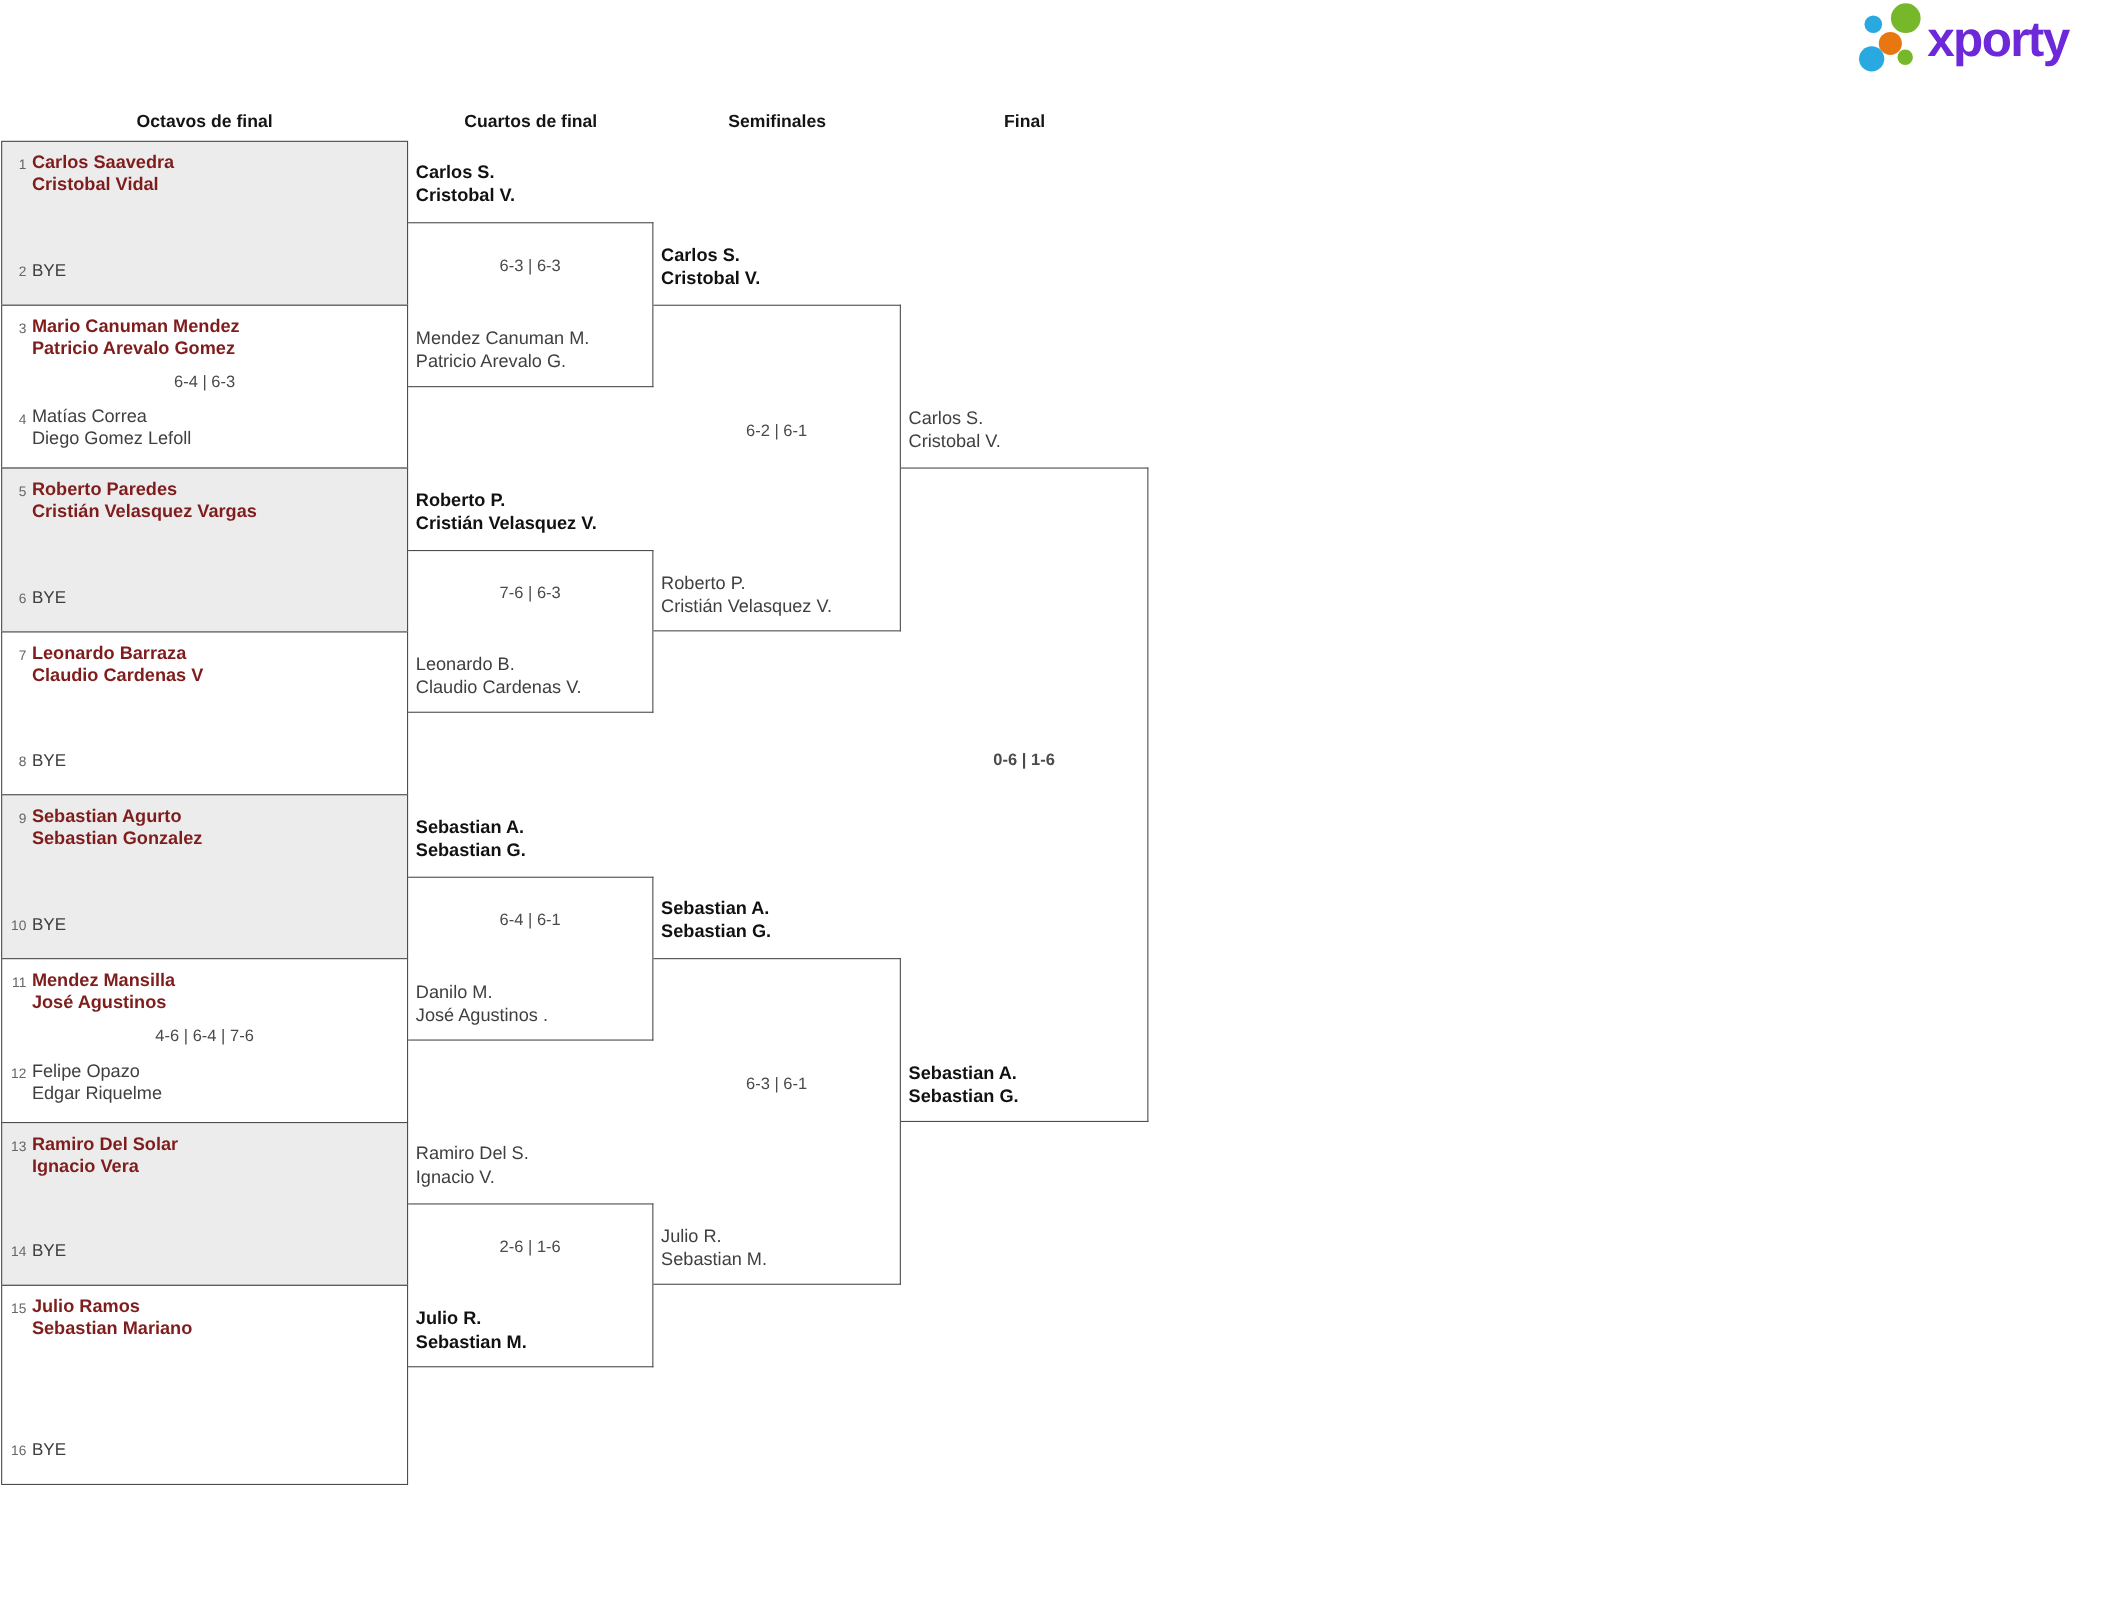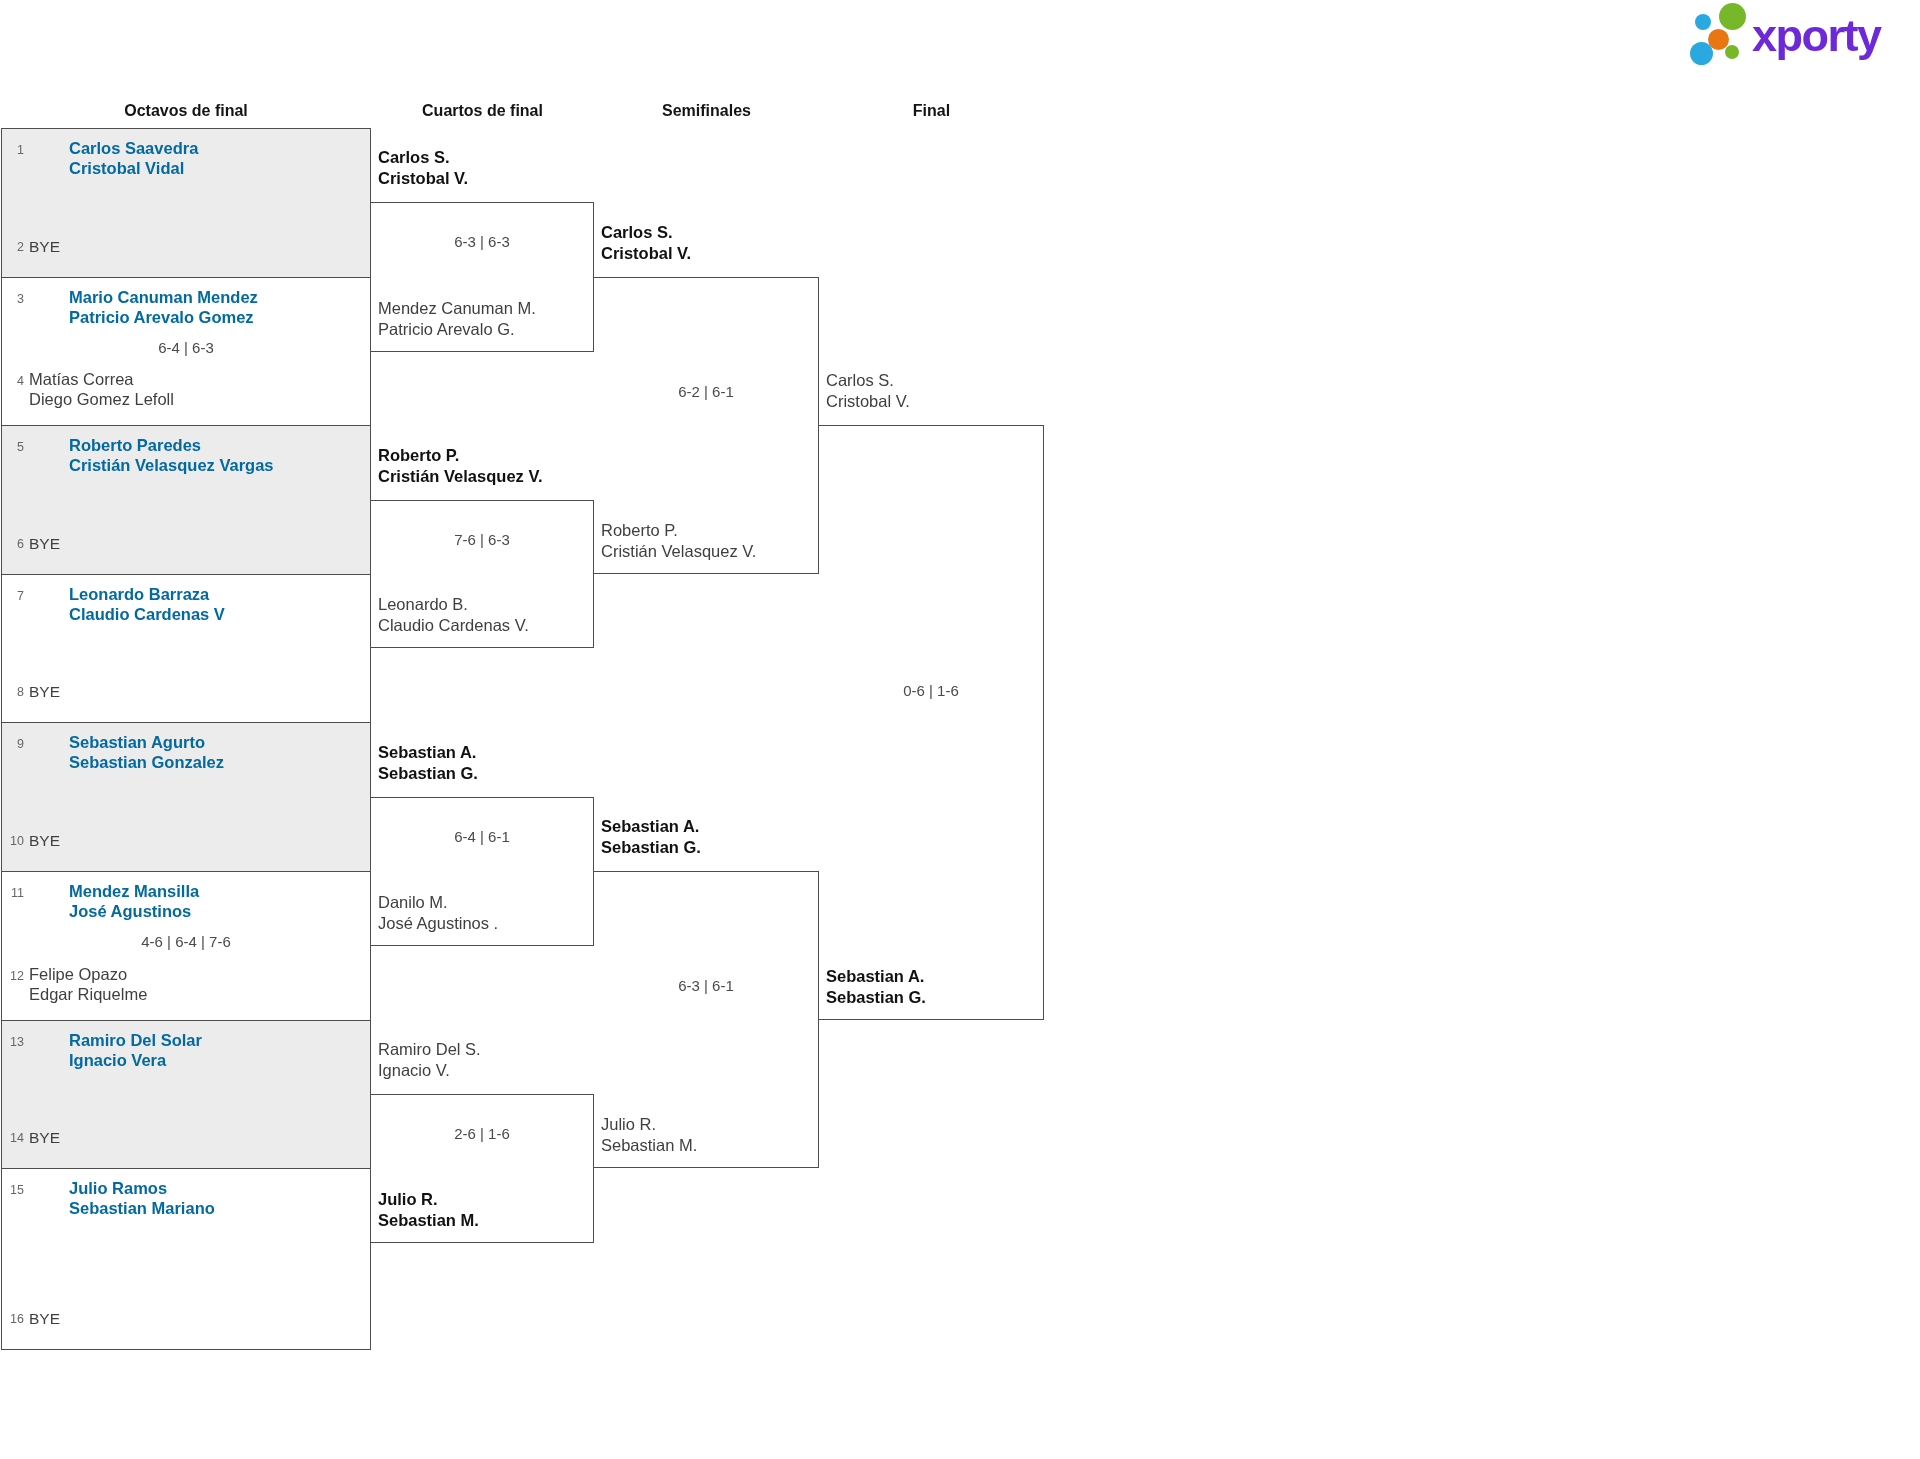--- a/index.html
+++ b/index.html
@@ -12,21 +12,21 @@
   
   .dot{position:absolute;border-radius:50%;}
   .logo-text{position:absolute;left:1752px;top:10px;font-size:45px;font-weight:700;color:#6d28d9;letter-spacing:-1.5px;}
 
   
   .o-box{position:absolute;left:1px;width:370px;background:#fff;border:1px solid #4d4d4d;box-sizing:border-box;}
   .o-box.gray{background:#ececec;}
   .seed-col{position:absolute;left:4px;width:18px;text-align:right;color:#666;font-size:12.5px;line-height:16px;}
   .team{position:absolute;left:27px;}
   .team div{font-size:16.5px;line-height:20px;color:#3f3f3f;white-space:nowrap;}
-  .team.winner div{font-weight:700;color:#0369a1;margin-left:40px;}
+  .team.winner div{font-weight:700;color:#7f1d1d;}
   .team-top{top:9px;}
   .seed-top{top:13px;}
   .o-score{position:absolute;left:0;right:0;top:61px;text-align:center;font-size:15px;color:#4a4a4a;}
   .row-bye{position:absolute;left:0;right:0;bottom:20px;height:20px;}
   .row-bye .seed-col{top:2px;}
   .bye-label{position:absolute;left:27px;top:0;font-size:15.5px;line-height:20px;color:#3f3f3f;}
   .row-bottom{position:absolute;left:0;right:0;bottom:16px;height:40px;}
   .row-bottom .seed-col{top:4px;}
 
   
@@ -35,21 +35,21 @@
   .s{left:594px;width:225px;}
   .f{left:819px;width:225px;}
   .adv{position:absolute;left:7px;}
   .adv div{font-size:16.5px;line-height:21px;color:#3f3f3f;white-space:nowrap;}
   .adv.winner div{font-weight:700;color:#111;}
   .adv-top{top:-56px;}
   .adv-bottom{bottom:11px;}
   .shape-score{position:absolute;left:0;right:0;text-align:center;font-size:15px;color:#4a4a4a;}
   .q .shape-score{top:30px;}
   .s .shape-score{top:105px;}
-  .f .shape-score{top:256px;}
+  .f .shape-score{top:256px;font-weight:bold;}
 </style>
 </head>
 <body>
 
 <div class="canvas">
 
 
   <div>
     <span class="dot" style="left:1695px;top:14px;width:16px;height:16px;background:#2aa9e0;"></span>
     <span class="dot" style="left:1719px;top:3px;width:27px;height:27px;background:#76b82a;"></span>

